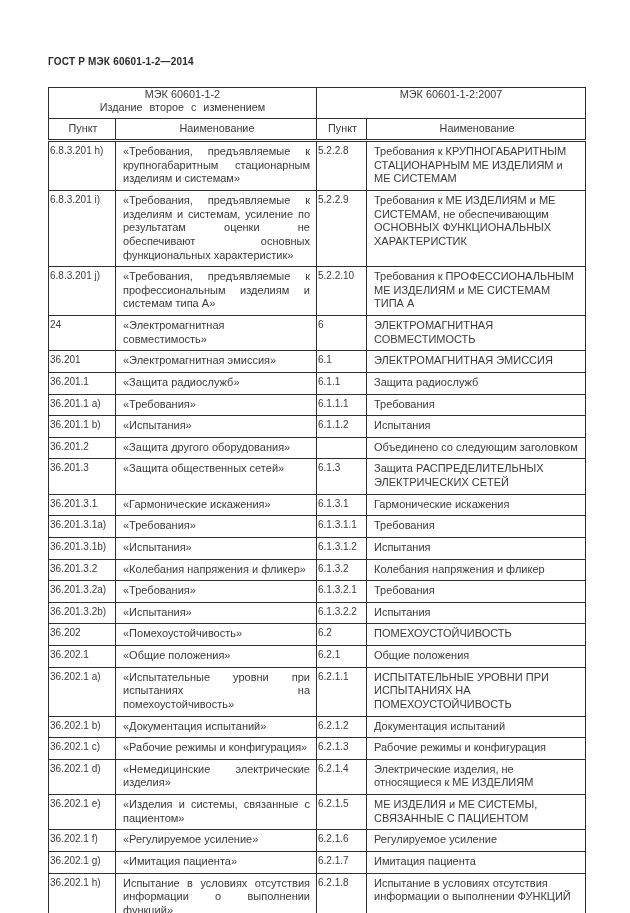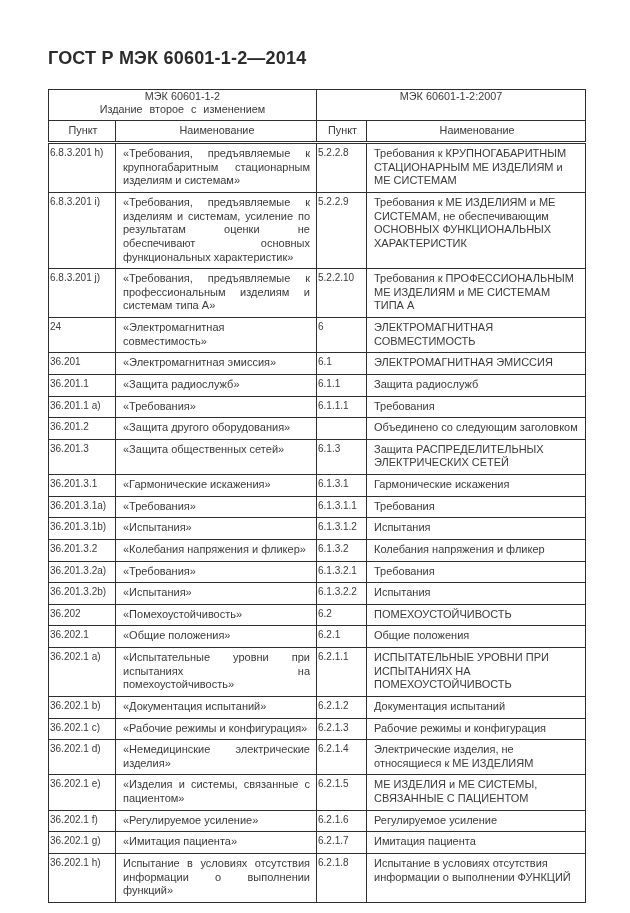--- a/index.html
+++ b/index.html
@@ -10,25 +10,25 @@
   body {
     width: 630px;
     height: 913px;
     box-sizing: border-box;
     padding: 44px 45px 0 48px;
     font-family: "Liberation Sans", "DejaVu Sans", sans-serif;
     color: #3a3a3a;
     -webkit-font-smoothing: antialiased;
   }
   .doc-title {
-    font-size: 18px;
+    font-size: 10px;
     font-weight: bold;
     color: #2b2b2b;
     letter-spacing: 0.2px;
-    margin: 4px 0 20px 0;
+    margin: 12px 0 20px 0;
   }
   table.cmp {
     border-collapse: collapse;
     width: 537px;
     table-layout: fixed;
     font-size: 11px;
     color: #3a3a3a;
     border: 1.5px solid #2f2f2f;
   }
   table.cmp th, table.cmp td {
@@ -130,20 +130,26 @@
         <td class="c-num">6.1.1</td>
         <td class="c-name">Защита радиослужб</td>
       </tr>
       <tr>
         <td class="c-num">36.201.1 a)</td>
         <td class="c-name just">«Требования»</td>
         <td class="c-num">6.1.1.1</td>
         <td class="c-name">Требования</td>
       </tr>
       <tr>
+        <td class="c-num">36.201.1 b)</td>
+        <td class="c-name just">«Испытания»</td>
+        <td class="c-num">6.1.1.2</td>
+        <td class="c-name">Испытания</td>
+      </tr>
+      <tr>
         <td class="c-num">36.201.2</td>
         <td class="c-name just">«Защита другого оборудования»</td>
         <td class="c-num"></td>
         <td class="c-name">Объединено со следующим заголовком</td>
       </tr>
       <tr>
         <td class="c-num">36.201.3</td>
         <td class="c-name just">«Защита общественных сетей»</td>
         <td class="c-num">6.1.3</td>
         <td class="c-name">Защита РАСПРЕДЕЛИТЕЛЬНЫХ ЭЛЕКТРИЧЕСКИХ СЕТЕЙ</td>

